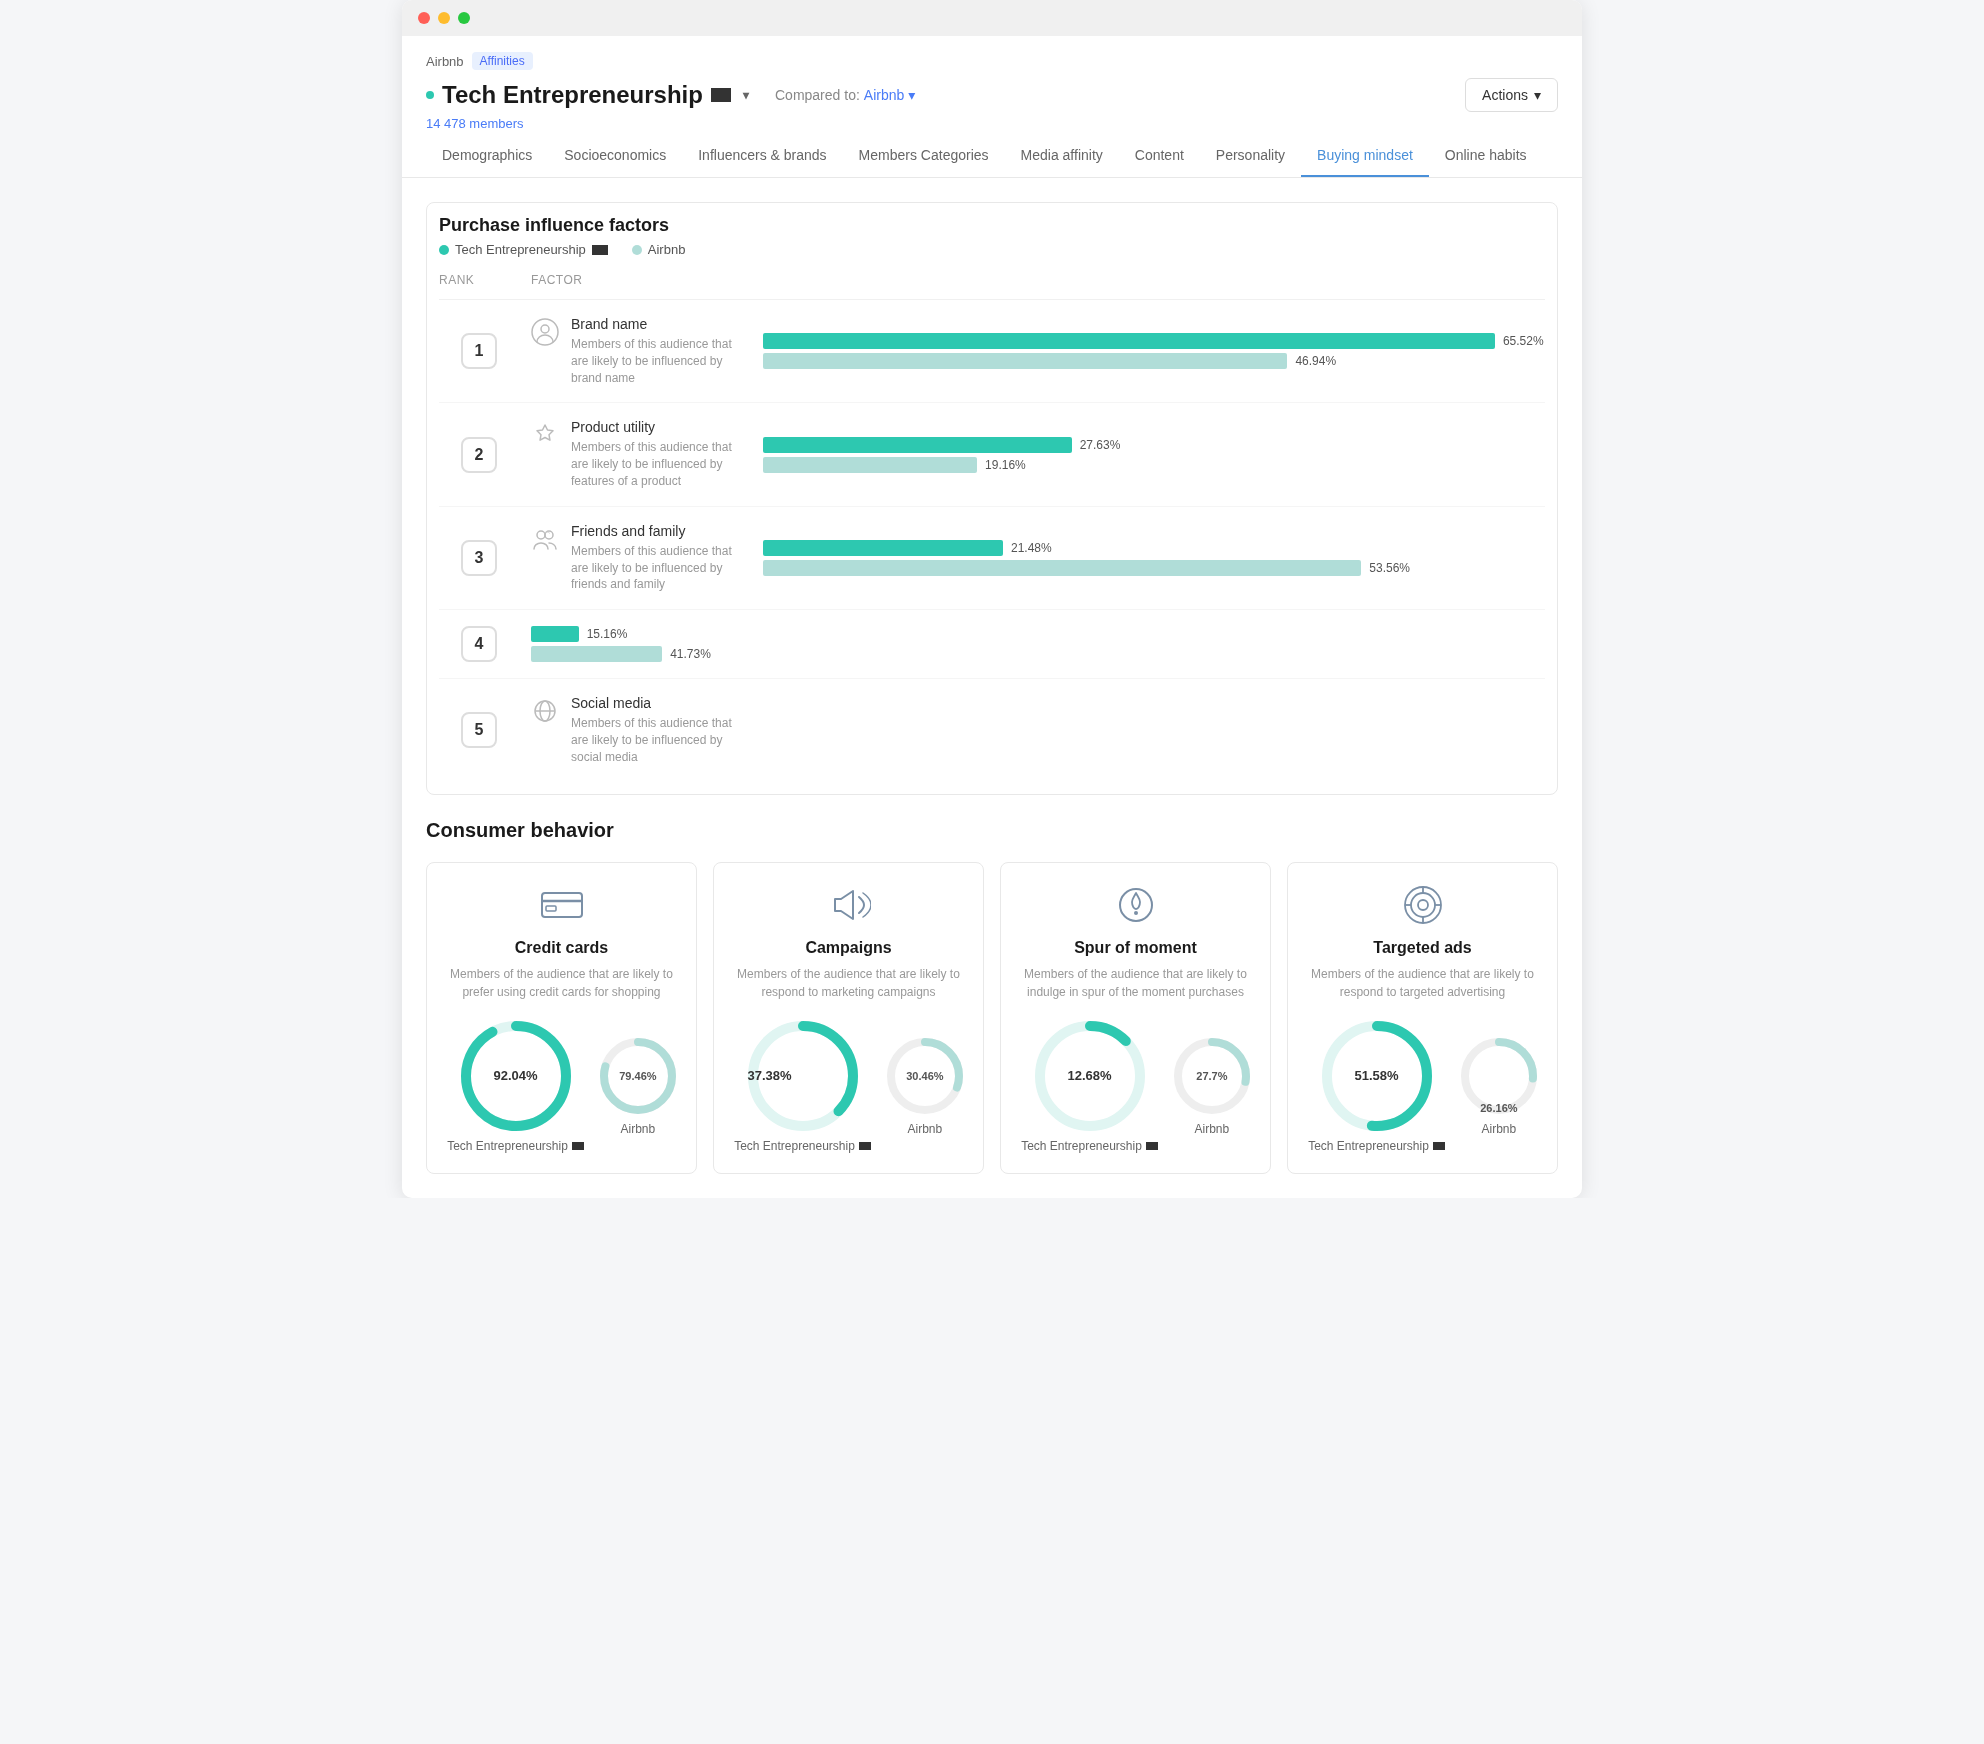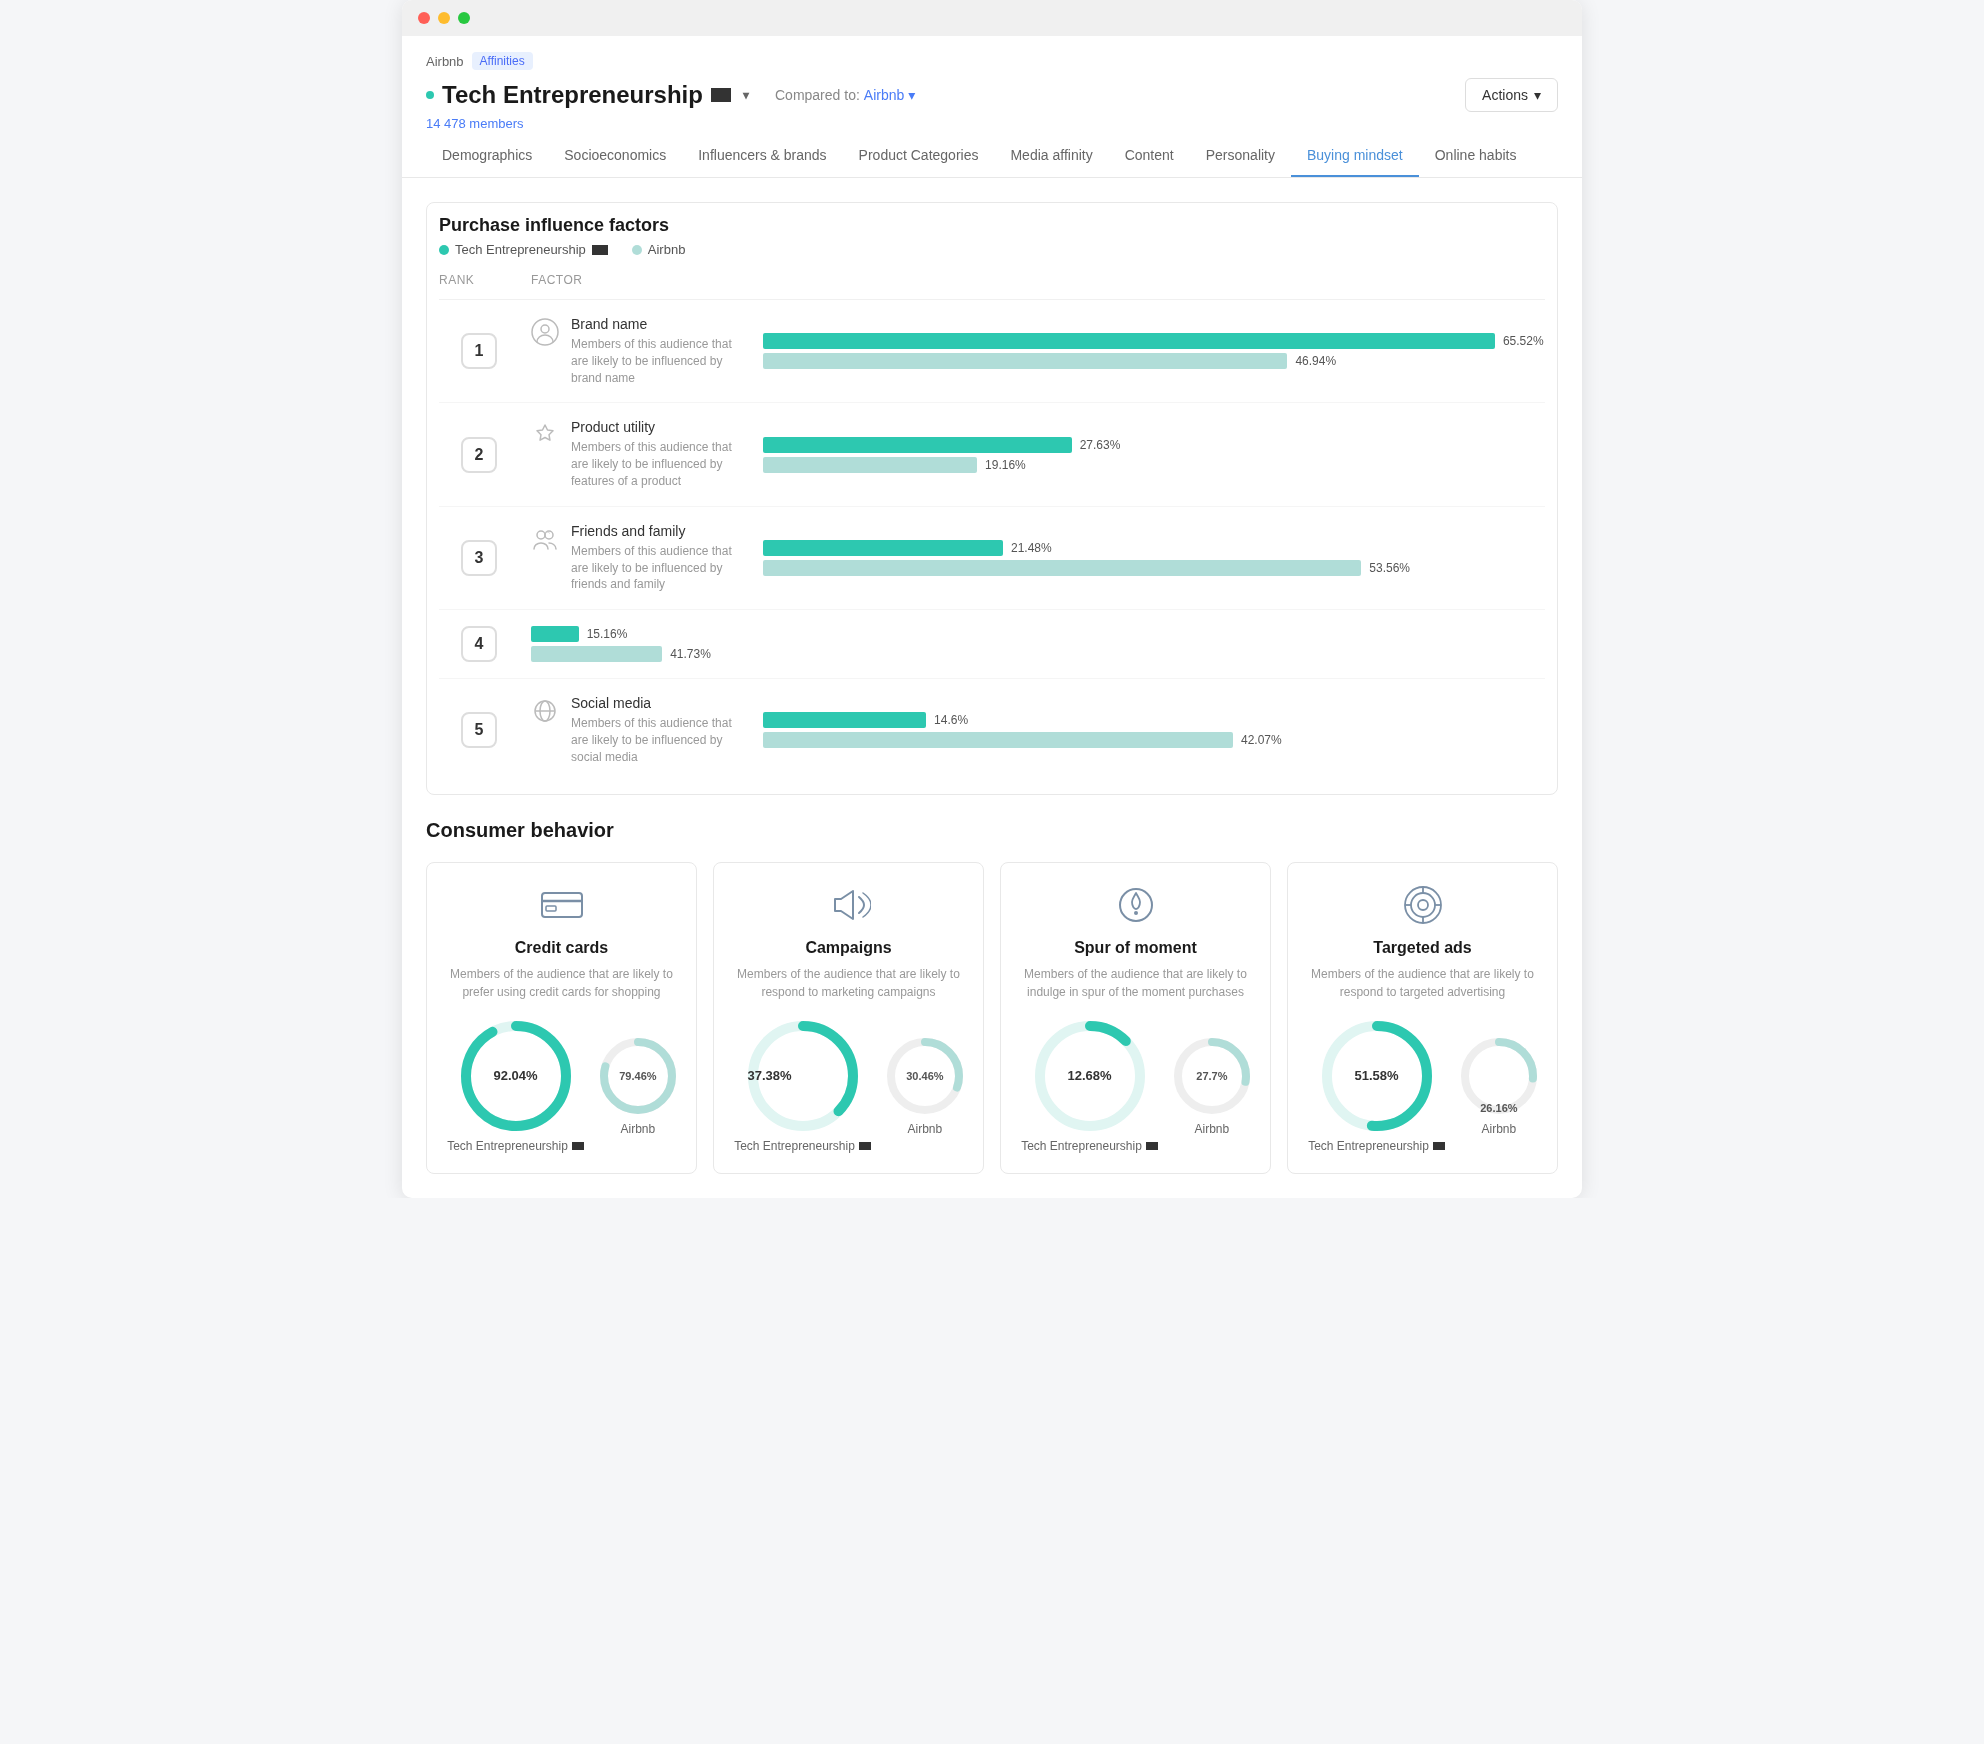--- a/index.html
+++ b/index.html
@@ -118,21 +118,21 @@
         <span>Actions</span>
         <span>▾</span>
       </button>
     </div>
     <div class="members-count">14 478 members</div>
 
     <div class="nav-tabs">
     <div class="nav-tab">Demographics</div>
         <div class="nav-tab">Socioeconomics</div>
         <div class="nav-tab">Influencers &amp; brands</div>
-        <div class="nav-tab">Product Categories</div>
+        <div class="nav-tab">Members Categories</div>
         <div class="nav-tab">Media affinity</div>
         <div class="nav-tab">Content</div>
         <div class="nav-tab">Personality</div>
         <div class="nav-tab active">Buying mindset</div>
         <div class="nav-tab">Online habits</div>
       </div>
   </div>
 
   <div class="content">
 
@@ -257,30 +257,20 @@
     </div>
     <div class="factor-info">
       <div class="factor-icon"><svg width="28" height="28" viewBox="0 0 28 28" fill="none">
                   <circle cx="14" cy="14" r="10" stroke="#bbb" stroke-width="1.5"></circle>
                   <ellipse cx="14" cy="14" rx="5" ry="10" stroke="#bbb" stroke-width="1.5"></ellipse>
                   <line x1="4" y1="14" x2="24" y2="14" stroke="#bbb" stroke-width="1.5"></line>
                 </svg></div>
       <div>
         <div class="factor-name">Social media</div>
         <div class="factor-desc">Members of this audience that are likely to be influenced by social media</div>
-      </div>
-    </div>
-    <div class="bars-container">
-      <div class="bar-row">
-        <div class="bar teal" style="width:20.857142857142858%"></div>
-        <span class="bar-label">14.6%</span>
-      </div>
-      <div class="bar-row">
-        <div class="bar light" style="width:60.099999999999994%"></div>
-        <span class="bar-label">42.07%</span>
       </div>
     </div>
   </div>
         </div>
     </div>
 
     <div class="consumer-section">
       <div class="consumer-title">Consumer behavior</div>
       <div class="consumer-grid" id="consumer-grid">
           <div class="consumer-card">

